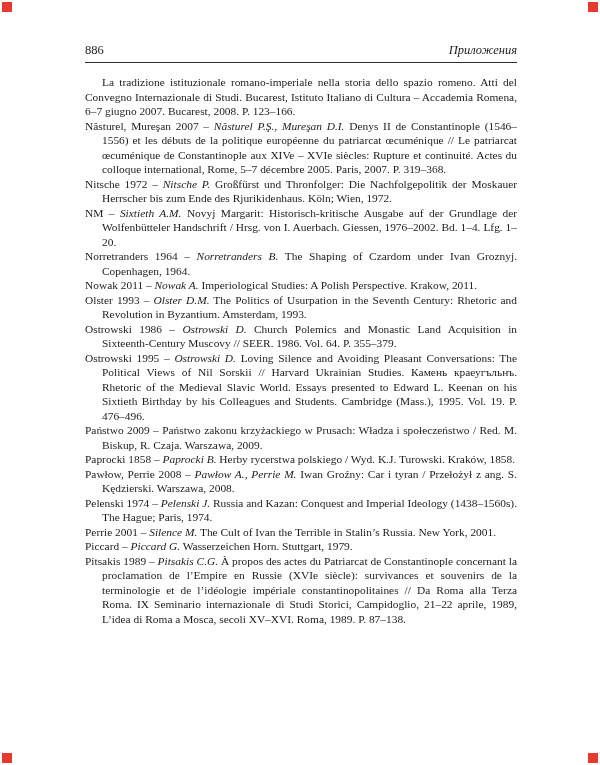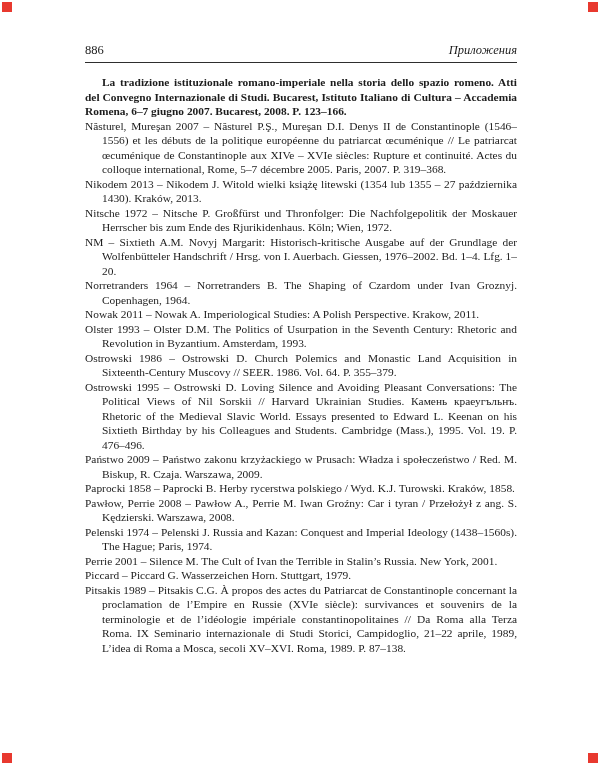--- a/index.html
+++ b/index.html
@@ -31,22 +31,22 @@
     font-style: italic;
   }
   .entries {
     padding-top: 12px;
     font-size: 11.4px;
     line-height: 14.5px;
     text-align: justify;
   }
   p.entry { margin: 0; }
   p.entry.hanging { padding-left: 17px; text-indent: -17px; }
-  p.entry.continuation { text-indent: 17px; font-weight: bold; }
-  .italic { }
+  p.entry.continuation { text-indent: 17px; }
+  .italic { font-style: italic; }
   .corner-marker {
     position: absolute;
     width: 10px; height: 10px;
     background: #e8392f;
   }
   .corner-marker.tl { top: 2px; left: 2px; }
   .corner-marker.tr { top: 2px; right: 2px; }
   .corner-marker.bl { bottom: 2px; left: 2px; }
   .corner-marker.br { bottom: 2px; right: 2px; }
 </style>
@@ -56,21 +56,20 @@
 <div class="page">
 
   <div class="running-header">
     <span class="page-number">886</span>
     <span class="head-title">Приложения</span>
   </div>
 
   <div class="entries">
       <p class="entry continuation"><span>La tradizione istituzionale romano-imperiale nella storia dello spazio romeno. Atti del Convegno Internazionale di Studi. Bucarest, Istituto Italiano di Cultura – Accademia Romena, 6–7 giugno 2007. Bucarest, 2008. P. 123–166.</span></p>
       <p class="entry hanging"><span>Năsturel, Mureşan 2007 – </span><span class="italic">Năsturel P.Ş., Mureşan D.I.</span><span> Denys II de Constantinople (1546–1556) et les débuts de la politique européenne du patriarcat œcuménique // Le patriarcat œcuménique de Constantinople aux XIVe – XVIe siècles: Rupture et continuité. Actes du colloque international, Rome, 5–7 décembre 2005. Paris, 2007. P. 319–368.</span></p>
-      <p class="entry hanging"><span>Nikodem 2013 – </span><span class="italic">Nikodem J.</span><span> Witold wielki książę litewski (1354 lub 1355 – 27 października 1430). Kraków, 2013.</span></p>
       <p class="entry hanging"><span>Nitsche 1972 – </span><span class="italic">Nitsche P.</span><span> Großfürst und Thronfolger: Die Nachfolgepolitik der Moskauer Herrscher bis zum Ende des Rjurikidenhaus. Köln; Wien, 1972.</span></p>
       <p class="entry hanging"><span>NM – </span><span class="italic">Sixtieth A.M.</span><span> Novyj Margarit: Historisch-kritische Ausgabe auf der Grundlage der Wolfenbütteler Handschrift / Hrsg. von I. Auerbach. Giessen, 1976–2002. Bd. 1–4. Lfg. 1–20.</span></p>
       <p class="entry hanging"><span>Norretranders 1964 – </span><span class="italic">Norretranders B.</span><span> The Shaping of Czardom under Ivan Groznyj. Copenhagen, 1964.</span></p>
       <p class="entry hanging"><span>Nowak 2011 – </span><span class="italic">Nowak A.</span><span> Imperiological Studies: A Polish Perspective. Krakow, 2011.</span></p>
       <p class="entry hanging"><span>Olster 1993 – </span><span class="italic">Olster D.M.</span><span> The Politics of Usurpation in the Seventh Century: Rhetoric and Revolution in Byzantium. Amsterdam, 1993.</span></p>
       <p class="entry hanging"><span>Ostrowski 1986 – </span><span class="italic">Ostrowski D.</span><span> Church Polemics and Monastic Land Acquisition in Sixteenth-Century Muscovy // SEER. 1986. Vol. 64. P. 355–379.</span></p>
       <p class="entry hanging"><span>Ostrowski 1995 – </span><span class="italic">Ostrowski D.</span><span> Loving Silence and Avoiding Pleasant Conversations: The Political Views of Nil Sorskii // Harvard Ukrainian Studies. Камень краеугъльнъ. Rhetoric of the Medieval Slavic World. Essays presented to Edward L. Keenan on his Sixtieth Birthday by his Colleagues and Students. Cambridge (Mass.), 1995. Vol. 19. P. 476–496.</span></p>
       <p class="entry hanging"><span>Państwo 2009 – Państwo zakonu krzyżackiego w Prusach: Władza i społeczeństwo / Red. M. Biskup, R. Czaja. Warszawa, 2009.</span></p>
       <p class="entry hanging"><span>Paprocki 1858 – </span><span class="italic">Paprocki B.</span><span> Herby rycerstwa polskiego / Wyd. K.J. Turowski. Kraków, 1858.</span></p>
       <p class="entry hanging"><span>Pawłow, Perrie 2008 – </span><span class="italic">Pawłow A., Perrie M.</span><span> Iwan Groźny: Car i tyran / Przełożył z ang. S. Kędzierski. Warszawa, 2008.</span></p>

